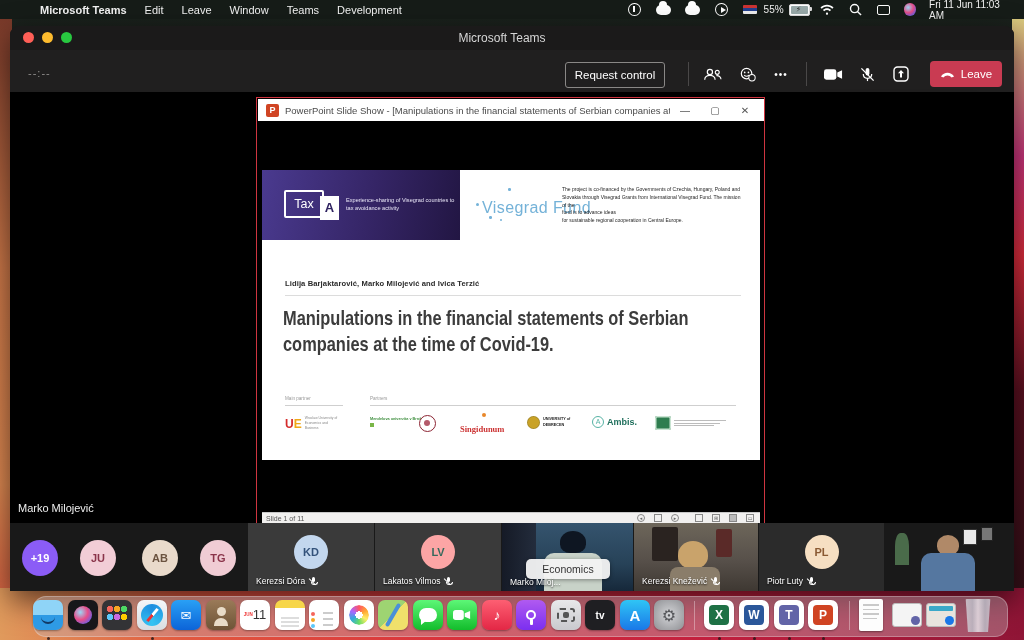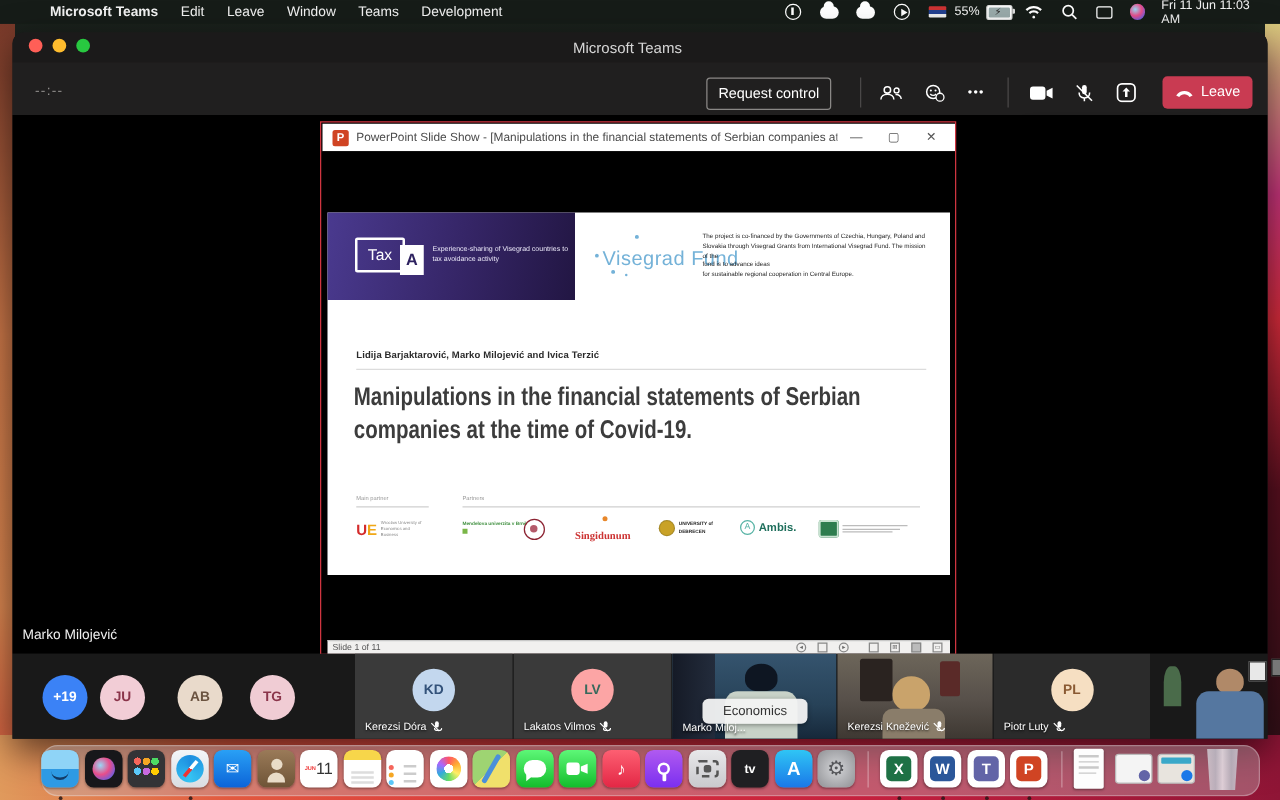--- a/index.html
+++ b/index.html
@@ -65,21 +65,21 @@
   .logorow{top:416px;position:absolute;}
   .cap{font-size:3.4px;color:#8a8a8a;line-height:1.5;}
   
   .slidebar{left:262px;top:512px;width:498px;height:11px;background:#f1f0ef;border-top:1px solid #c8c8c8;box-sizing:border-box;display:flex;align-items:center;}
   .sbtext{color:#555;font-size:7px;margin-left:4px;}
   .sbic{width:8px;height:8px;border:.8px solid #888;box-sizing:border-box;margin-left:9px;color:#666;font-size:5px;line-height:6px;text-align:center;}
   .sbic.round{border-radius:50%;}
   
   .strip{left:10px;top:523px;width:1004px;height:68px;background:#191919;}
   .av{top:540px;width:36px;height:36px;border-radius:50%;font-size:11px;font-weight:600;display:flex;align-items:center;justify-content:center;}
-  .tile{top:523px;height:68px;overflow:hidden;margin-left:36px;}
+  .tile{top:523px;height:68px;overflow:hidden;}
   .tinit{width:34px;height:34px;border-radius:50%;font-size:11px;font-weight:600;display:flex;align-items:center;justify-content:center;position:absolute;left:50%;top:12px;transform:translateX(-50%);}
   .tname{position:absolute;left:8px;bottom:5px;color:#fff;font-size:8.5px;text-shadow:0 1px 2px rgba(0,0,0,.9);display:flex;align-items:center;gap:4px;white-space:nowrap;}
   .micoff{width:9px;height:9px;position:relative;flex:none;}
   .micoff:before{content:"";position:absolute;left:3px;top:0;width:3px;height:5px;background:#fff;border-radius:1.5px;}
   .micoff:after{content:"";position:absolute;left:0;top:1px;width:9px;height:1.2px;background:#fff;transform:rotate(45deg);transform-origin:left;}
   .micbase{position:absolute;left:2px;top:5px;width:5px;height:2.5px;border:1px solid #fff;border-top:none;border-radius:0 0 4px 4px;}
   .shot{position:absolute;left:24px;top:36px;width:84px;height:20px;background:rgba(243,243,243,.95);border-radius:5px;color:#333;font-size:10.5px;display:flex;align-items:center;justify-content:center;box-shadow:0 1px 4px rgba(0,0,0,.4);}
   
   .dock{left:33px;top:596px;width:975px;height:41px;background:rgba(195,185,190,.38);border:1px solid rgba(255,255,255,.28);border-radius:13px;box-sizing:border-box;}
   .dk{top:600px;width:30px;height:30px;border-radius:7px;display:flex;align-items:center;justify-content:center;font-size:14px;font-weight:bold;color:#fff;box-shadow:0 1px 2px rgba(0,0,0,.35);}
@@ -270,21 +270,21 @@
   <span class="sbic round" style="margin-left:0;">◂</span>
   <span class="sbic"></span>
   <span class="sbic round">▸</span>
   <span class="sbic" style="margin-left:16px;"></span>
   <span class="sbic">⊞</span>
   <span class="sbic" style="background:#bbb;"></span>
   <span class="sbic" style="margin-right:6px;">▭</span>
 </div>
 
 <div class="abs strip"></div>
-<div class="abs av" style="left:34px;background:#3b82f6;color:#fff;">+19</div>
+<div class="abs av" style="left:22px;background:#8b5cf6;color:#fff;">+19</div>
 <div class="abs av" style="left:80px;background:#f2cdd6;color:#8a344a;">JU</div>
 <div class="abs av" style="left:142px;background:#e9dacb;color:#6b5340;">AB</div>
 <div class="abs av" style="left:200px;background:#f0ccd4;color:#8a344a;">TG</div>
 
 <div class="abs tile" style="left:248px;width:126px;background:#3a3a3a;">
   <span class="tinit" style="background:#c3d7ee;color:#33527a;">KD</span>
   <span class="tname">
       <span>Kerezsi Dóra</span>
       <span class="micoff">
         <span class="micbase"></span>

